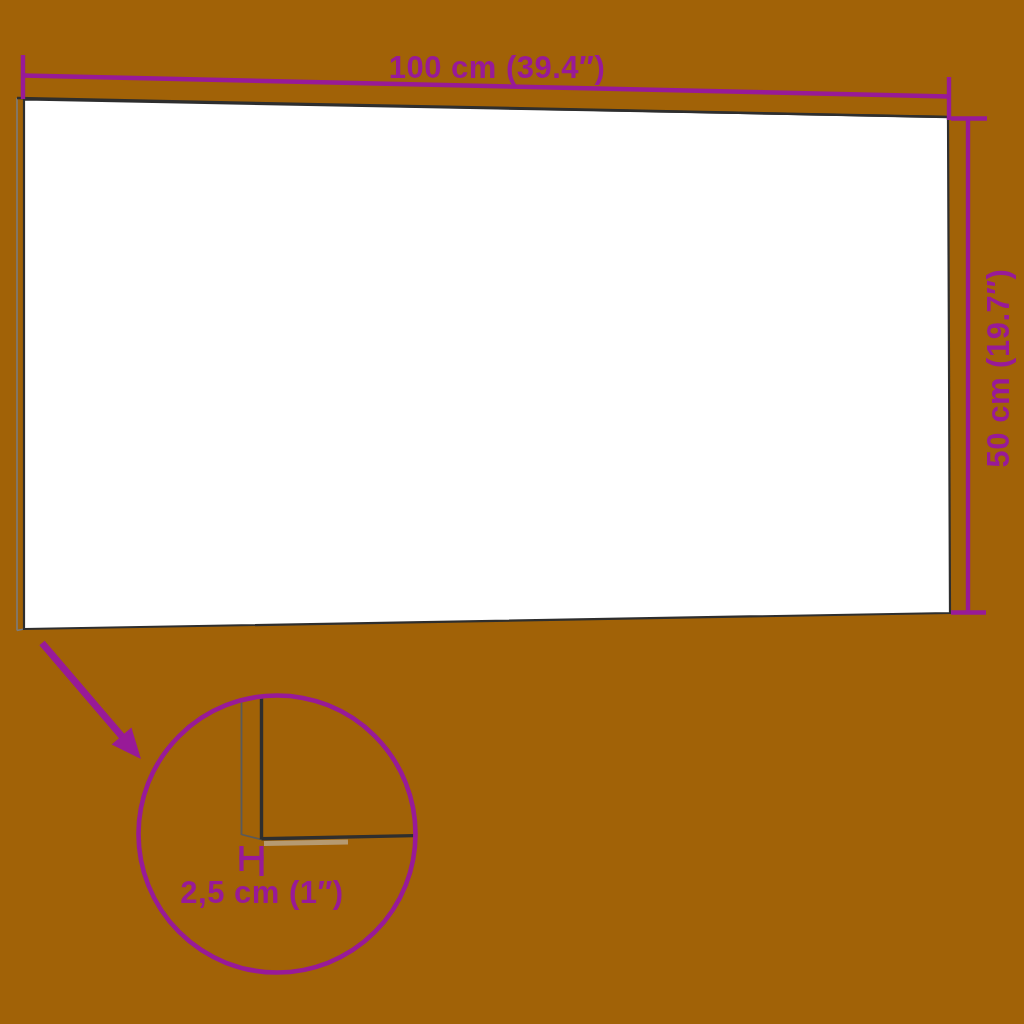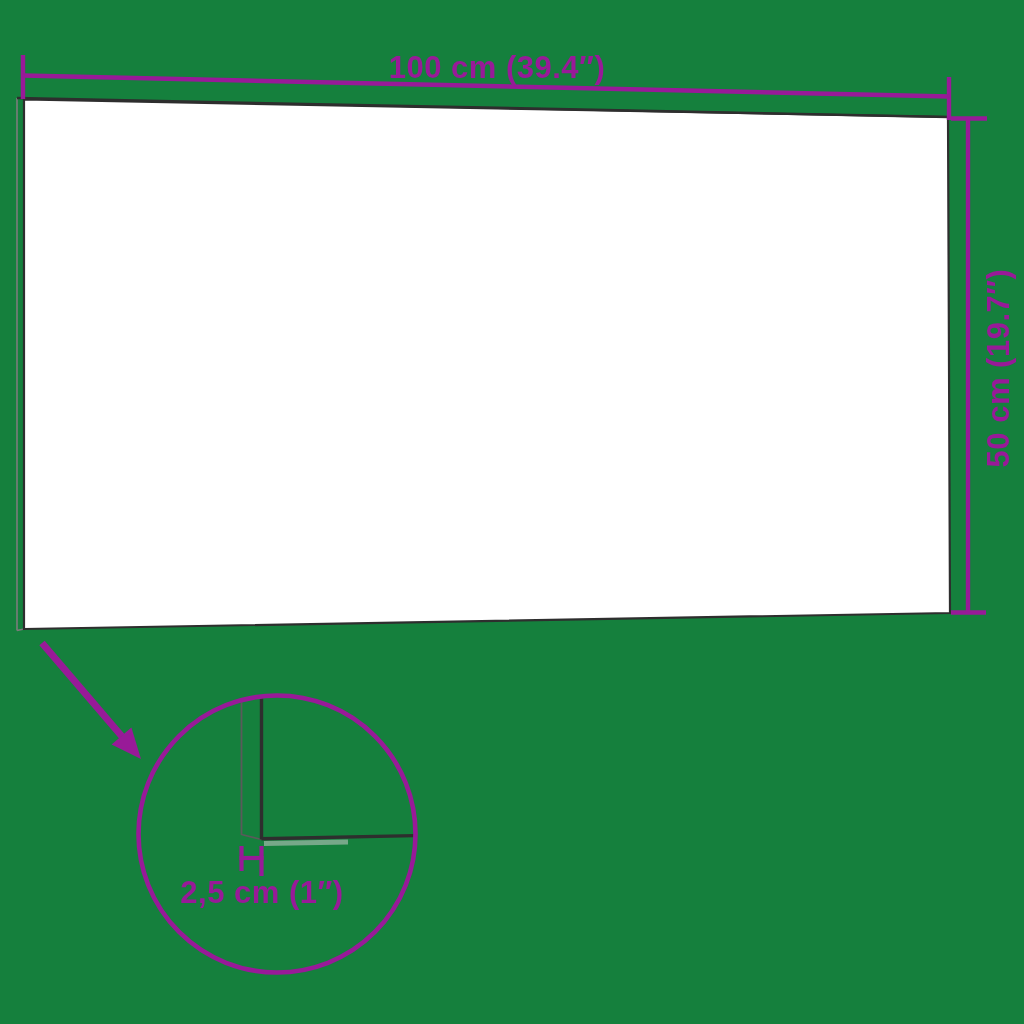--- a/index.html
+++ b/index.html
@@ -1,18 +1,18 @@
 <!DOCTYPE html>
 <html><head>
 <meta charset="utf-8">
 <style>
   html, body { margin: 0; padding: 0; background: #ffffff; }
   .stage {
     width: 1024px; height: 1024px;
-    background: #15803d;
+    background: #a16207;
     position: relative;
     overflow: hidden;
   }
   svg { display: block; }
   .dim-label {
     font-family: "Liberation Sans", sans-serif;
     font-weight: 700;
     font-size: 31px;
     letter-spacing: 0.5px;
   }

